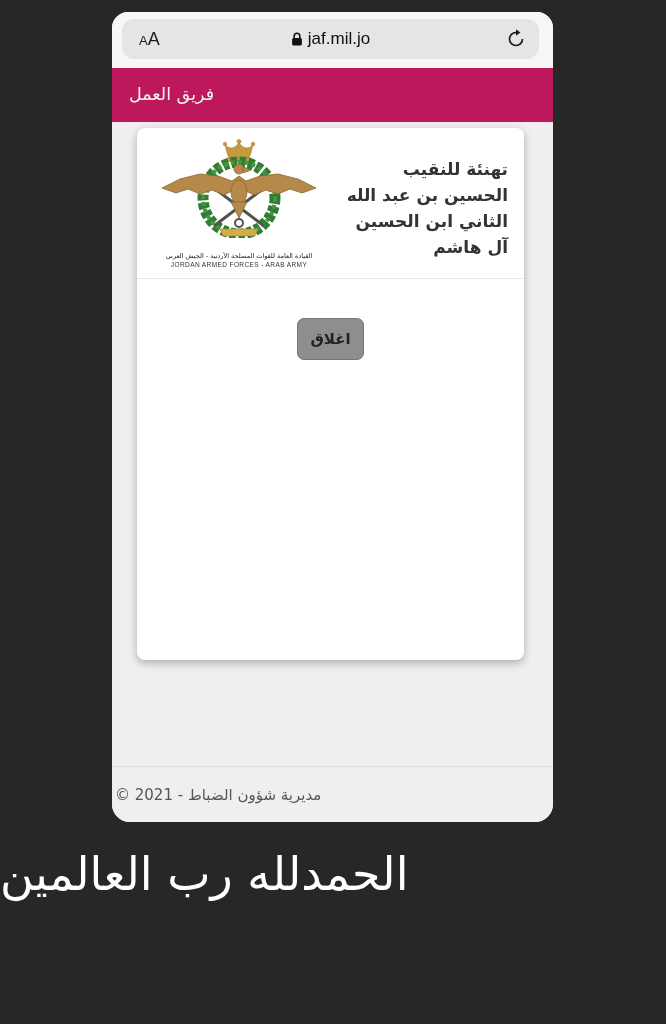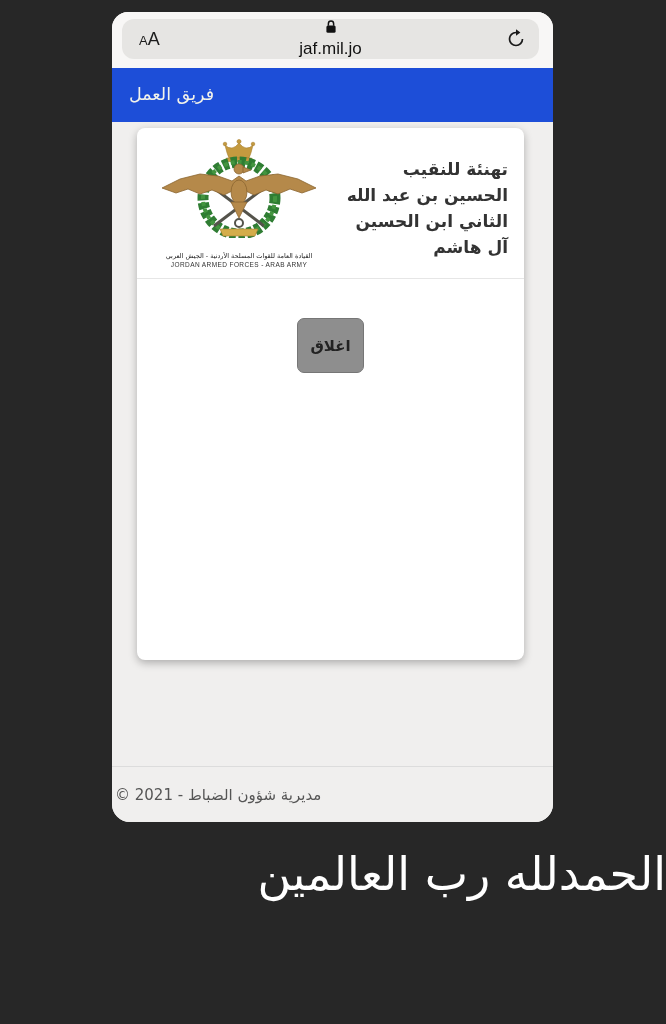--- a/index.html
+++ b/index.html
@@ -10,51 +10,51 @@
          border-radius:16px 16px 18px 18px;overflow:hidden;}
   
   .chrome{position:relative;height:56px;background:#f8f7f6;}
   .url-pill{position:absolute;left:10px;right:14px;top:7px;height:40px;background:#e6e5e3;
             border-radius:12px;display:flex;align-items:center;}
   .reader{position:absolute;left:17px;top:0;height:40px;display:flex;align-items:baseline;color:#1c1c1c;
           font-family:"Liberation Sans",sans-serif;line-height:40px;}
   .reader .a-small{font-size:13px;}
   .reader .a-big{font-size:18px;}
   .addr{position:absolute;left:0;right:0;top:0;height:40px;display:flex;align-items:center;justify-content:center;
-        gap:5px;font-family:"Liberation Sans",sans-serif;font-size:17px;color:#111;flex-direction:column;}
+        gap:5px;font-family:"Liberation Sans",sans-serif;font-size:17px;color:#111;}
   .refresh{position:absolute;right:12px;top:9px;width:22px;height:22px;}
   
-  .navbar{height:54px;background:#1d4ed8;display:flex;align-items:center;}
+  .navbar{height:54px;background:#be185d;display:flex;align-items:center;}
   .navbar-title{color:#f3f3ea;font-size:17.5px;padding:0 0 2px 17px;}
   
   .page{position:relative;height:700px;background:#f0efee;}
   
   .modal{position:absolute;left:25px;top:6px;width:387px;height:532px;background:#ffffff;border-radius:8px;
          box-shadow:0 3px 8px rgba(0,0,0,0.28);box-sizing:border-box;}
   .modal-header{display:flex;height:150px;padding:10px 10px 0 12px;box-sizing:border-box;}
   .logo-block{width:180px;text-align:center;flex:0 0 auto;}
   .logo-caption-ar{font-size:6.5px;color:#222;line-height:8px;margin-top:14px;white-space:nowrap;overflow:hidden;}
   .logo-caption-en{font-family:"Liberation Sans",sans-serif;font-size:6.5px;color:#333;letter-spacing:.4px;
                    line-height:9px;white-space:nowrap;overflow:hidden;}
   .title-block{flex:1;direction:rtl;text-align:right;color:#333;font-weight:bold;font-size:17px;line-height:26px;
                padding:18px 6px 0 2px;}
   .modal-title-line{display:block;}
   .modal-body{direction:rtl;text-align:right;color:#333;font-weight:bold;font-size:17.5px;line-height:29px;
               padding:10px 14px 0 14px;height:194px;box-sizing:border-box;}
   .modal-divider{border-top:1px solid #e6e6e6;height:0;}
   .modal-footer{padding-top:22px;}
   .details{direction:rtl;text-align:center;max-width:352px;margin:0 auto;font-size:15.5px;line-height:29px;color:#3e3e3e;}
-  .close-btn{display:block;margin:17px auto 0;min-width:60px;height:55px;background:#8e8e8e;border:1px solid #767676;
+  .close-btn{display:block;margin:17px auto 0;min-width:60px;height:42px;background:#8e8e8e;border:1px solid #767676;
              border-radius:7px;font-family:"DejaVu Sans",sans-serif;font-size:15px;font-weight:bold;color:#222;
              padding:0 12px;cursor:pointer;}
   
   .page-footer-divider{position:absolute;left:0;right:0;top:644px;border-top:1px solid #dcdcdc;}
   .page-footer-text{position:absolute;left:3px;top:660px;direction:rtl;font-size:15px;line-height:26px;color:#555;}
   
-  .big-caption{position:absolute;left:0;top:834px;width:666px;text-align:right;direction:rtl;color:#ffffff;
+  .big-caption{position:absolute;left:0;top:834px;width:666px;text-align:left;direction:rtl;color:#ffffff;
                font-family:"DejaVu Serif","DejaVu Sans",serif;font-size:46px;line-height:80px;}
   svg{display:block;}
   .inline-svg{display:inline-block;vertical-align:middle;}
 </style>
 </head>
 <body>
 
 <div class="stage">
 
   <div class="phone">

